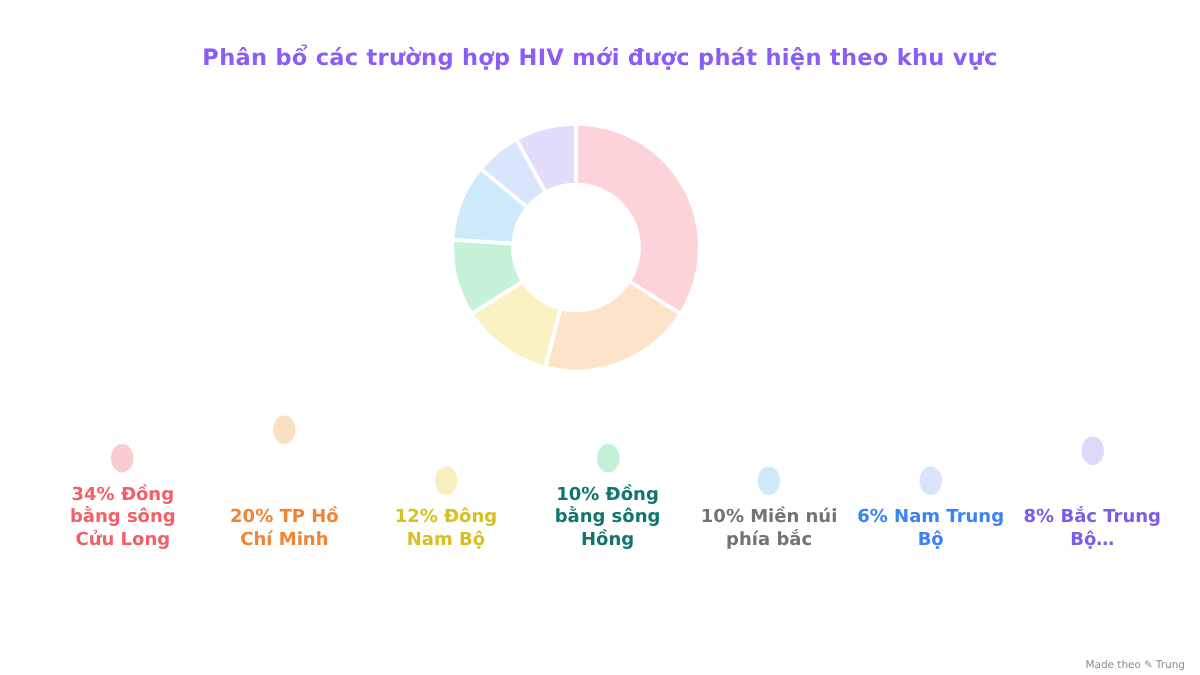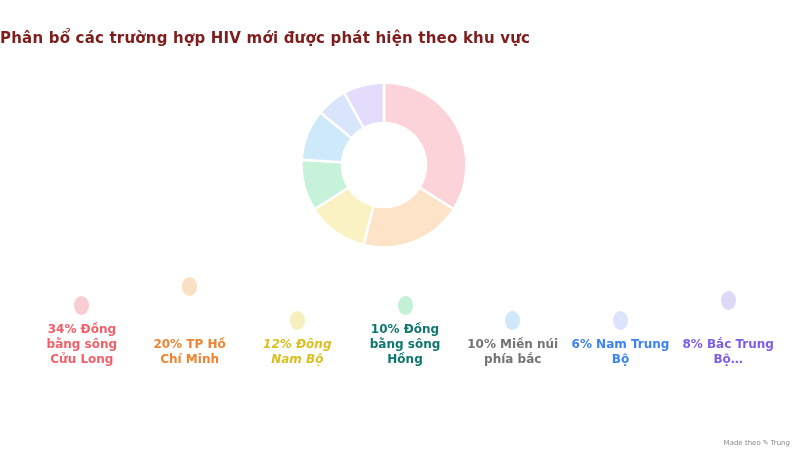--- a/index.html
+++ b/index.html
@@ -3,21 +3,22 @@
 <meta charset="utf-8">
 <style>
   html,body{margin:0;padding:0;}
   body{
     width:800px;height:450px;position:relative;overflow:hidden;
     background:#ffffff;
     font-family:"DejaVu Sans","Liberation Sans",sans-serif;
   }
   .title{
     position:absolute;top:29px;left:0;right:0;
-    font-size:15px;font-weight:bold;color:#7f1d1d;
+    text-align:center;
+    font-size:15px;font-weight:bold;color:#8b5cf6;
     letter-spacing:.2px;
     margin:0;
   }
   .donut-wrap{
     position:absolute;left:299px;top:80px;width:170px;height:170px;
   }
   .legend{
     position:absolute;top:277px;left:28px;right:18px;
     display:flex;flex-direction:row;align-items:flex-end;
   }
@@ -30,21 +31,21 @@
     margin-bottom:7px;
     display:block;
   }
   .legend-label{
     font-size:12px;font-weight:bold;line-height:1.25;
     text-align:center;
     display:block;
   }
   .legend-item:nth-child(1) .legend-label{max-width:74px;}
   .legend-item:nth-child(2) .legend-label{max-width:82px;margin-top:34px;}
-  .legend-item:nth-child(3) .legend-label{max-width:74px;font-style:italic;}
+  .legend-item:nth-child(3) .legend-label{max-width:74px;}
   .legend-item:nth-child(4) .legend-label{max-width:74px;}
   .legend-item:nth-child(5) .legend-label{max-width:96px;}
   .legend-item:nth-child(6) .legend-label{max-width:100px;}
   .legend-item:nth-child(7) .legend-label{max-width:100px;margin-top:20px;}
   .watermark{
     position:absolute;right:10px;bottom:3px;
     font-size:7px;color:#8b8b8b;
     display:flex;align-items:center;gap:2px;
   }
   .watermark .pen{font-size:7px;color:#8b8b8b;}

